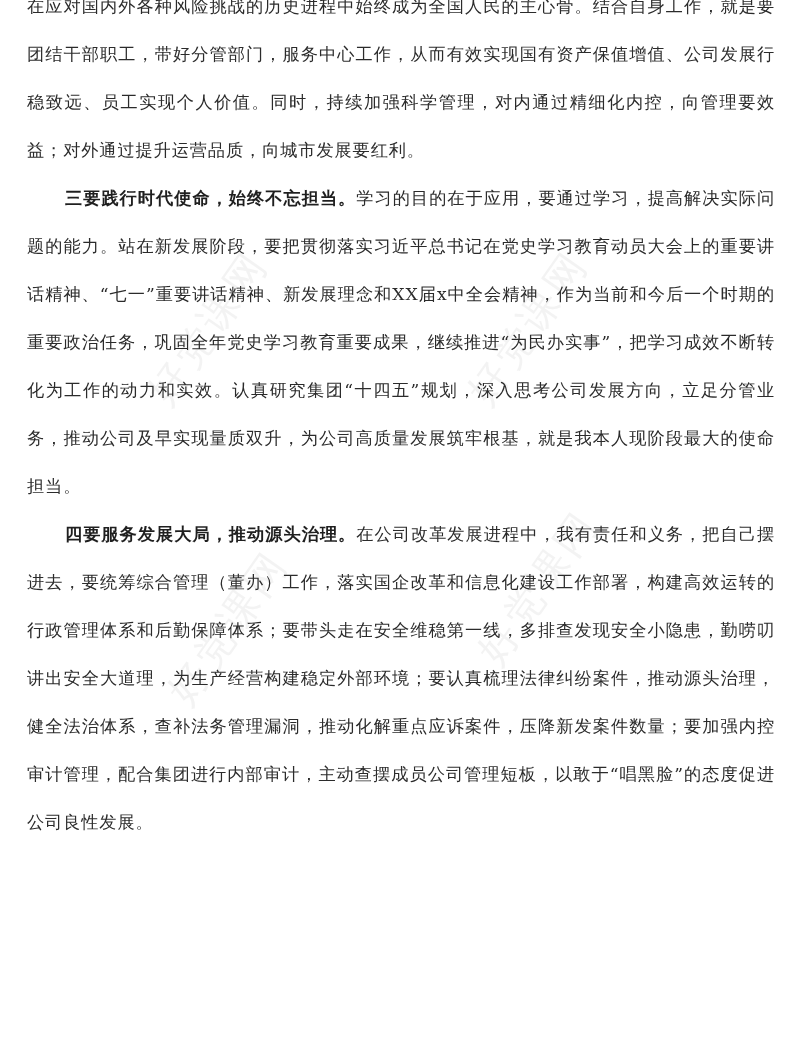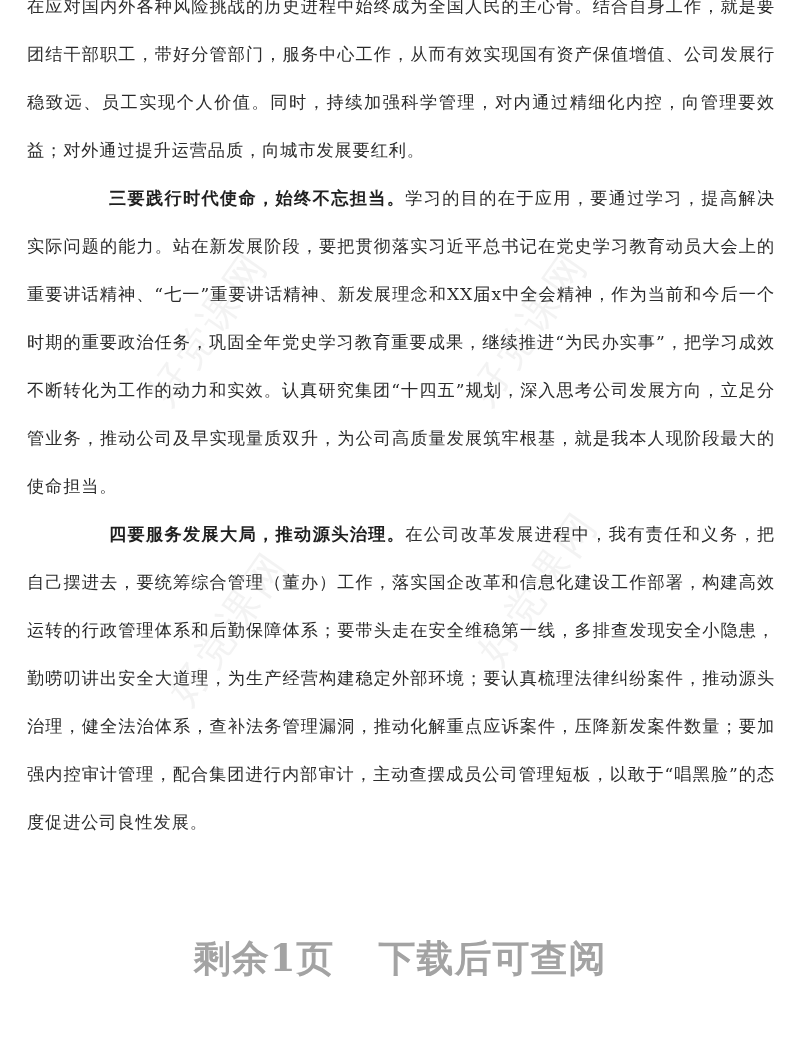--- a/index.html
+++ b/index.html
@@ -9,21 +9,21 @@
     font-family: "DejaVu Serif", "Liberation Serif", serif;
     color: #2b2b2b;
   }
   .page { position: absolute; left: 0; top: 0; width: 800px; height: 1040px; }
   .doc {
     position: absolute; left: 27px; top: -18px; width: 748px;
     font-size: 17.2px; line-height: 48px; letter-spacing: 0.9px;
   }
   .doc p { margin: 0; text-align: justify; text-align-last: left; }
   .doc p.indent { text-indent: 38px; }
-  .doc .lead { font-weight: bold; color: #1f1f1f; margin-left: 44px; }
+  .doc .lead { font-weight: bold; color: #1f1f1f; }
   .wm {
     position: absolute; font-family: "DejaVu Sans", sans-serif;
     font-size: 40px; color: rgba(120,120,120,0.09);
     transform: rotate(-55deg); white-space: nowrap; letter-spacing: 4px;
     pointer-events: none;
   }
   .footer-banner {
     position: absolute; left: 0; top: 934px; width: 800px; text-align: center;
     font-family: "DejaVu Serif", "Liberation Serif", serif;
     font-weight: bold; font-size: 37px; color: #a3a3a3; letter-spacing: 1px;
@@ -45,17 +45,14 @@
       <span>在应对国内外各种风险挑战的历史进程中始终成为全国人民的主心骨。结合自身工作，就是要团结干部职工，带好分管部门，服务中心工作，从而有效实现国有资产保值增值、公司发展行稳致远、员工实现个人价值。同时，持续加强科学管理，对内通过精细化内控，向管理要效益；对外通过提升运营品质，向城市发展要红利。</span>
     </p>
     <p class="indent">
       <span class="lead">三要践行时代使命，始终不忘担当。</span><span>学习的目的在于应用，要通过学习，提高解决实际问题的能力。站在新发展阶段，要把贯彻落实习近平总书记在党史学习教育动员大会上的重要讲话精神、“七一”重要讲话精神、新发展理念和XX届x中全会精神，作为当前和今后一个时期的重要政治任务，巩固全年党史学习教育重要成果，继续推进“为民办实事”，把学习成效不断转化为工作的动力和实效。认真研究集团“十四五”规划，深入思考公司发展方向，立足分管业务，推动公司及早实现量质双升，为公司高质量发展筑牢根基，就是我本人现阶段最大的使命担当。</span>
     </p>
     <p class="indent">
       <span class="lead">四要服务发展大局，推动源头治理。</span><span>在公司改革发展进程中，我有责任和义务，把自己摆进去，要统筹综合管理（董办）工作，落实国企改革和信息化建设工作部署，构建高效运转的行政管理体系和后勤保障体系；要带头走在安全维稳第一线，多排查发现安全小隐患，勤唠叨讲出安全大道理，为生产经营构建稳定外部环境；要认真梳理法律纠纷案件，推动源头治理，健全法治体系，查补法务管理漏洞，推动化解重点应诉案件，压降新发案件数量；要加强内控审计管理，配合集团进行内部审计，主动查摆成员公司管理短板，以敢于“唱黑脸”的态度促进公司良性发展。</span>
     </p>
   </div>
 
-  <div class="footer-banner">
-    <span>剩余1页</span><span class="gap"></span><span>下载后可查阅</span>
-  </div>
 
 </div>
 
 </body></html>

